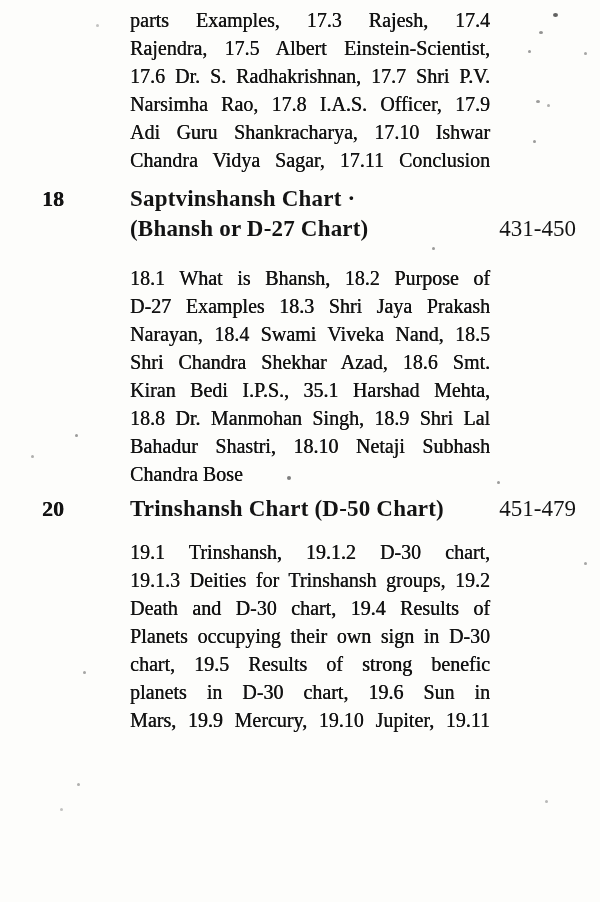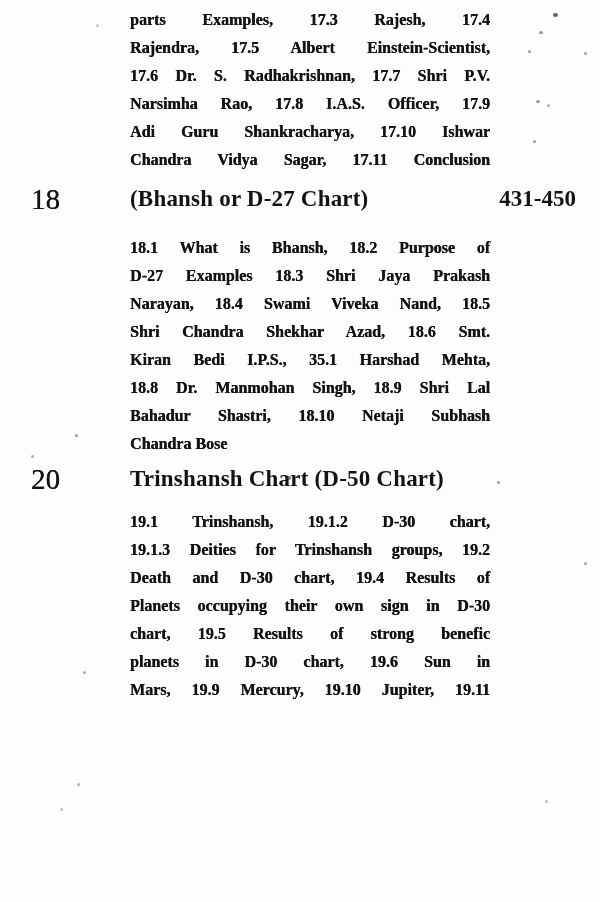--- a/index.html
+++ b/index.html
@@ -12,23 +12,23 @@
     color: #131313;
     font-family: "Liberation Serif", "DejaVu Serif", serif;
     overflow: hidden;
   }
   .content { position: absolute; top: 6px; left: 0; width: 600px; }
 
   
   .para {
     margin-left: 130px;
     width: 360px;
-    font-size: 16px;
+    font-size: 20px;
     line-height: 28px;
-    font-weight: bold;
+    font-weight: normal;
     text-shadow: 0.35px 0 0 #131313;
   }
   .toc-line {
     text-align: justify;
     -moz-text-align-last: justify;
     text-align-last: justify;
     white-space: normal;
   }
   .para.no-justify-last .toc-line:last-child {
     -moz-text-align-last: left;
@@ -37,36 +37,36 @@
 
   
   .heading { display: flex; }
   .heading-18 { margin-top: 10px; }
   .heading-19 { margin-top: 6px; }
   .para-18 { margin-top: 20px; }
   .para-19 { margin-top: 14px; }
   .ch-num {
     width: 130px;
     box-sizing: border-box;
-    padding-left: 31px;
-    font-size: 29px;
+    padding-left: 42px;
+    font-size: 22px;
     line-height: 30px;
-    font-weight: normal;
+    font-weight: bold;
     text-shadow: 0.35px 0 0 #131313;
   }
   .heading-main { width: 446px; }
   .heading-line {
     display: flex;
     justify-content: space-between;
     font-weight: bold;
     font-size: 23px;
     line-height: 30px;
   }
   .heading-line .title { letter-spacing: 0.2px; }
-  .pages { font-weight: bold; }
+  .pages { font-weight: normal; }
 
   
   .speckle {
     position: absolute;
     border-radius: 50%;
     background: #3a3a3a;
   }
 </style>
 </head>
 <body>
@@ -80,20 +80,23 @@
         <div class="toc-line">17.6 Dr. S. Radhakrishnan, 17.7 Shri P.V.</div>
         <div class="toc-line">Narsimha Rao, 17.8 I.A.S. Officer, 17.9</div>
         <div class="toc-line">Adi Guru Shankracharya, 17.10 Ishwar</div>
         <div class="toc-line">Chandra Vidya Sagar, 17.11 Conclusion</div>
       </div>
 
     <div class="heading heading-18">
       <div class="ch-num">18</div>
       <div class="heading-main">
         <div class="heading-line">
+          <span class="title">Saptvinshansh Chart ·</span>
+        </div>
+        <div class="heading-line">
           <span class="title">(Bhansh or D-27 Chart)</span>
           <span class="pages">431-450</span>
         </div>
       </div>
     </div>
 
     <div class="para para-18 no-justify-last">
         <div class="toc-line">18.1 What is Bhansh, 18.2 Purpose of</div>
         <div class="toc-line">D-27 Examples 18.3 Shri Jaya Prakash</div>
         <div class="toc-line">Narayan, 18.4 Swami Viveka Nand, 18.5</div>
@@ -102,20 +105,21 @@
         <div class="toc-line">18.8 Dr. Manmohan Singh, 18.9 Shri Lal</div>
         <div class="toc-line">Bahadur Shastri, 18.10 Netaji Subhash</div>
         <div class="toc-line">Chandra Bose</div>
       </div>
 
     <div class="heading heading-19">
       <div class="ch-num">20</div>
       <div class="heading-main">
         <div class="heading-line">
           <span class="title">Trinshansh Chart (D-50 Chart)</span>
+          <span class="pages">451-479</span>
         </div>
       </div>
     </div>
 
     <div class="para para-19">
         <div class="toc-line">19.1 Trinshansh, 19.1.2 D-30 chart,</div>
         <div class="toc-line">19.1.3 Deities for Trinshansh groups, 19.2</div>
         <div class="toc-line">Death and D-30 chart, 19.4 Results of</div>
         <div class="toc-line">Planets occupying their own sign in D-30</div>
         <div class="toc-line">chart, 19.5 Results of strong benefic</div>

